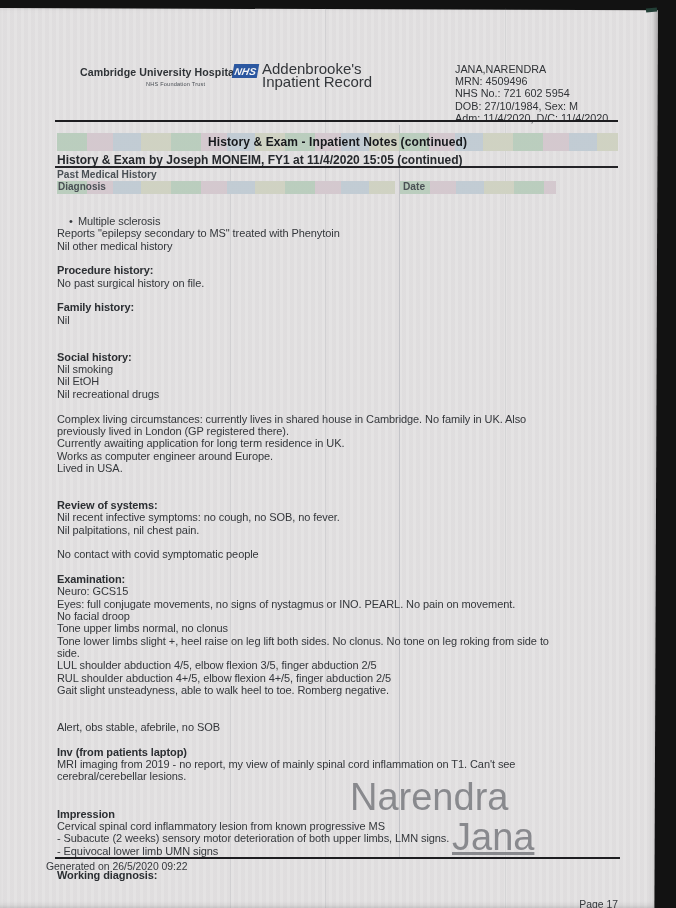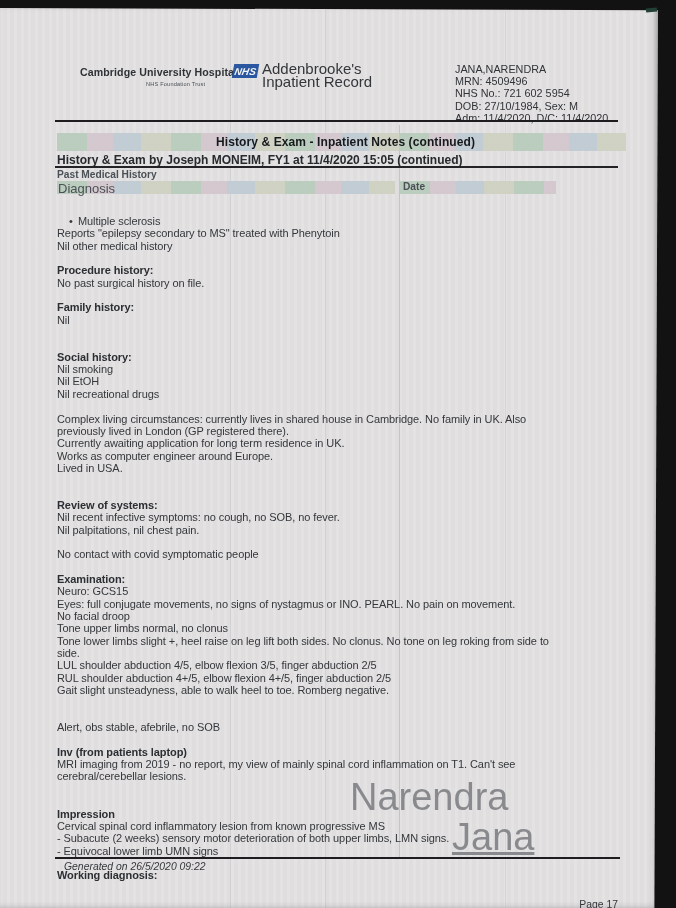--- a/index.html
+++ b/index.html
@@ -40,46 +40,46 @@
 
   
   .scanband{
     background:
       repeating-linear-gradient(90deg,
         rgba(167,199,175,0.55) 0 30px, rgba(214,188,205,0.50) 30px 56px,
         rgba(176,194,216,0.48) 56px 84px, rgba(204,206,176,0.42) 84px 114px),
       #d2d5d0;
   }
   .banner{position:absolute;left:57px;top:133px;width:561px;height:18px;
-    display:flex;align-items:center;justify-content:center;padding-left:8px;}
+    display:flex;align-items:center;justify-content:center;}
   .banner-title{font-size:12px;font-weight:bold;color:#17191d;letter-spacing:.1px;}
 
   .note-heading{position:absolute;left:57px;top:153px;font-size:12px;font-weight:bold;color:#26292d;white-space:pre;}
   .note-heading-rule{position:absolute;left:55px;top:166px;width:563px;height:1.6px;background:#232327;}
   .pmh-label{position:absolute;left:57px;top:169px;font-size:10.2px;font-weight:bold;color:var(--label-gray);}
   .diag-band{position:absolute;left:57px;top:181px;width:338px;height:13px;}
   .date-band{position:absolute;left:400px;top:181px;width:156px;height:13px;}
-  .diag-label{position:absolute;left:58px;top:181px;font-size:13px;font-weight:400;color:var(--label-gray);text-align:right;}
+  .diag-label{position:absolute;left:58px;top:181px;font-size:10px;font-weight:700;color:var(--label-gray);text-align:right;}
   .date-label{position:absolute;left:403px;top:181px;font-size:10.2px;font-weight:600;color:var(--label-gray);}
 
   
   .note-body{position:absolute;left:57px;top:195px;width:561px;z-index:2;margin-top:20px;}
   .line{height:12.35px;line-height:12.35px;font-size:11px;letter-spacing:-0.08px;white-space:pre;color:var(--ink);}
   .line.bold{font-weight:bold;color:#2b2e32;}
   .line.bullet{padding-left:21px;position:relative;}
   .line.bullet::before{content:"\2022";position:absolute;left:12px;top:0;}
 
   
   .watermark{position:absolute;z-index:1;color:var(--watermark);opacity:.85;font-size:38px;line-height:38px;}
   .wm1{left:350px;top:766px;margin-top:12px;}
   .wm2{left:452px;top:818px;text-decoration:underline;}
 
   
   .footer-rule{position:absolute;left:55px;top:857px;width:565px;height:2px;background:var(--rule-dark);z-index:3;}
-  .generated{position:absolute;left:64px;top:861px;font-size:10.4px;color:#35383c;z-index:3;font-style:italic;}
+  .generated{position:absolute;left:46px;top:861px;font-size:10.4px;color:#35383c;z-index:3;}
   .page-number{position:absolute;right:58px;top:862px;font-size:10.4px;color:#35383c;z-index:3;margin-top:37px;}
 </style>
 </head>
 <body>
 
 <div class="paper"></div>
 <div class="crease" style="left:230px"></div>
 <div class="crease" style="left:325px"></div>
 <div class="crease" style="left:505px"></div>
 <div class="column-divider"></div>

